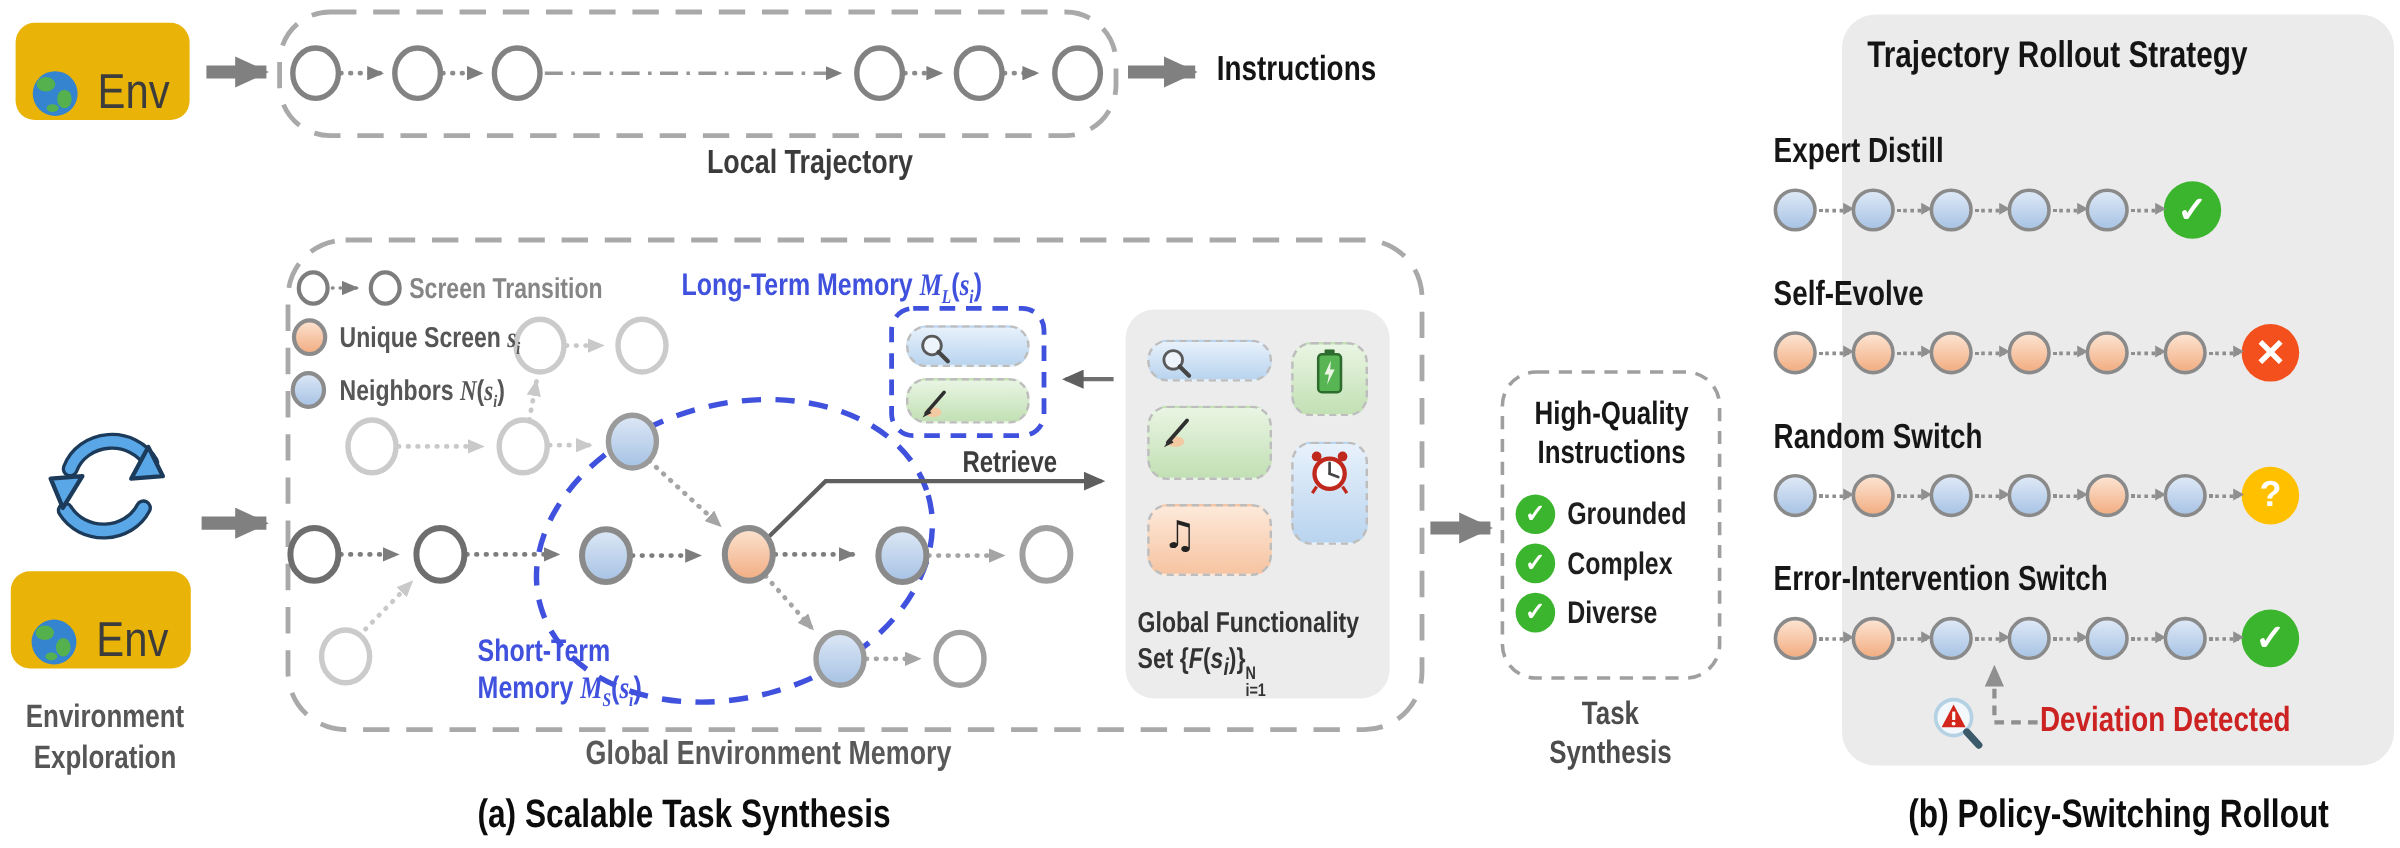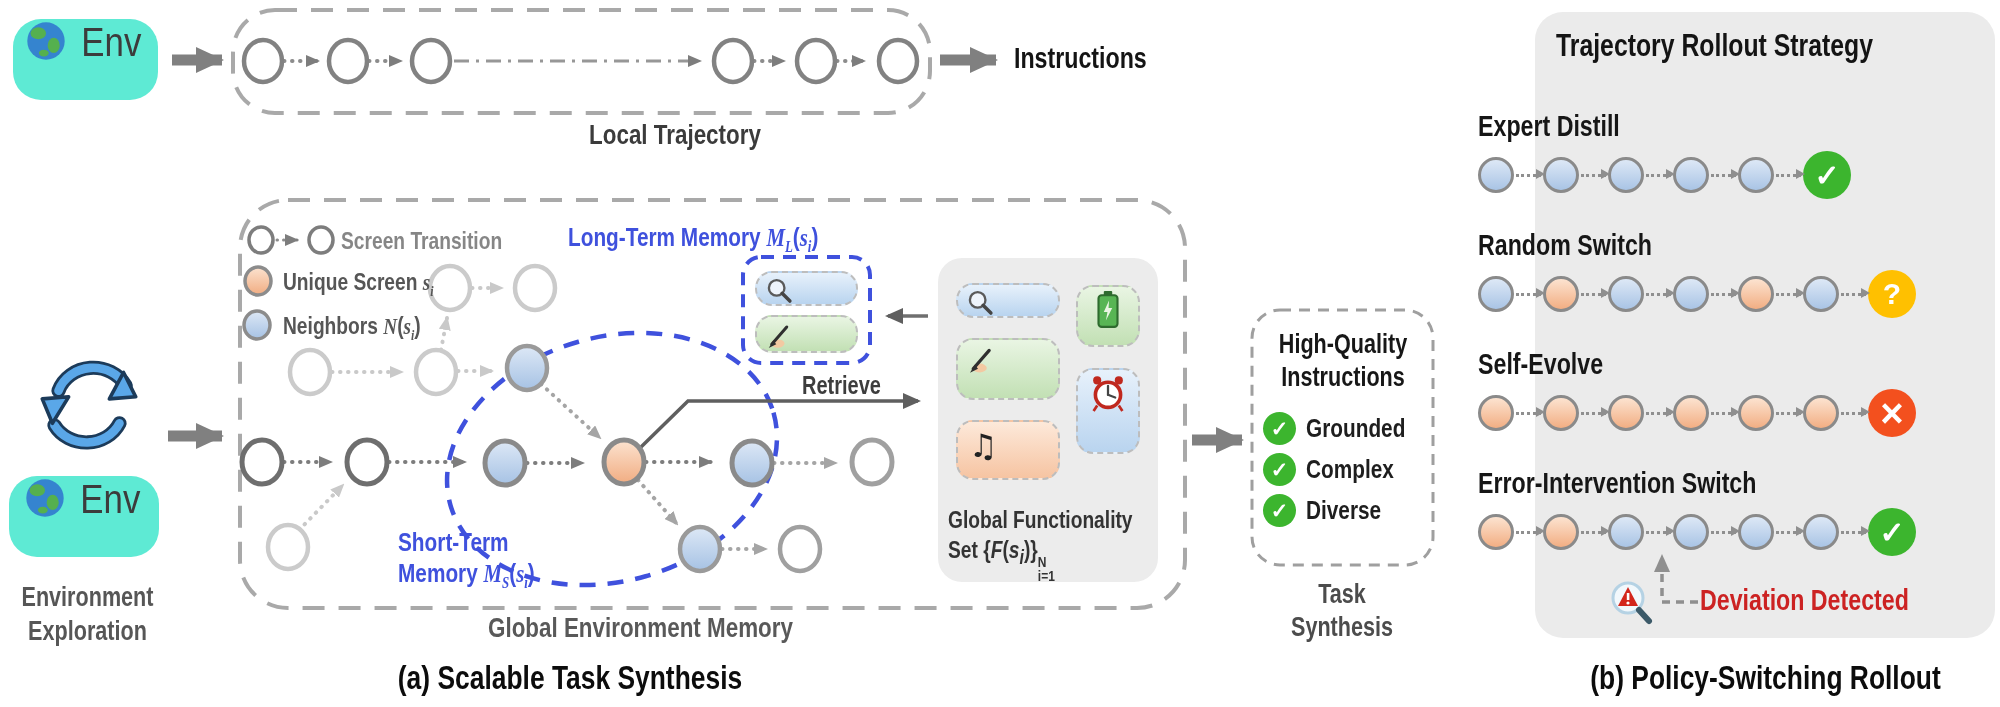--- a/index.html
+++ b/index.html
@@ -5,21 +5,21 @@
   html,body{margin:0;padding:0;background:#fff}
   .canvas{position:relative;width:2000px;height:707px;background:#ffffff;
     font-family:"Liberation Sans",sans-serif;overflow:hidden}
   .abs{position:absolute}
   .txt{font-weight:700;color:#333;transform:scaleX(.8);transform-origin:0 50%;white-space:nowrap}
   .txt.c{transform-origin:50% 50%;text-align:center}
   .txt i{font-family:"Liberation Serif",serif;font-style:italic}
   .txt sub{font-size:.62em}
   .overlay{position:absolute;left:0;top:0;pointer-events:none}
   
-  .env-box{position:absolute;background:#5eead4;border-radius:28px;display:flex;align-items:flex-start;justify-content:center;gap:8px}
+  .env-box{position:absolute;background:#eab308;border-radius:16px;display:flex;align-items:flex-end;justify-content:center;gap:8px}
   .env-label{font-size:41px;font-weight:400;color:#3c3c3c;transform:scaleX(.85)}
   
   .pill{position:absolute;border:2.5px dashed #bdbdbd;border-radius:17px;display:flex;align-items:flex-start;padding:4px 0 0 8px;box-sizing:border-box}
   .pill.blue{background:linear-gradient(180deg,#e7f1fb,#b9d4ef)}
   .pill.green{background:linear-gradient(180deg,#e9f5e3,#c2e0b4)}
   .pill.orange{background:linear-gradient(180deg,#fde9da,#f6c4a2)}
   .funcbox{position:absolute;left:938px;top:258px;width:220px;height:324px;background:#ececec;border-radius:24px}
   .functext{position:absolute;left:10px;top:247px;width:260px;font-size:24px;line-height:30px;color:#333;font-weight:700;transform:scaleX(.8);transform-origin:0 0}
   .ss{display:inline-flex;flex-direction:column;font-size:15px;line-height:14px;vertical-align:-9px;text-align:left}
   
@@ -283,53 +283,53 @@
           <span class="gnode blue"></span>
           <span class="conn"></span>
           <span class="gnode blue"></span>
           <span class="conn"></span>
           <span class="gnode blue"></span>
           <span class="conn"></span>
           <span class="endicon" style="background: rgb(60, 181, 46);">✓</span>
         </div>
       </div>
       <div class="rrow">
-        <div class="rlabel">Random Switch</div>
+        <div class="rlabel">Self-Evolve</div>
         <div class="chain">
-          <span class="gnode blue"></span>
-          <span class="conn"></span>
-          <span class="gnode orange"></span>
-          <span class="conn"></span>
-          <span class="gnode blue"></span>
-          <span class="conn"></span>
-          <span class="gnode blue"></span>
-          <span class="conn"></span>
-          <span class="gnode orange"></span>
-          <span class="conn"></span>
-          <span class="gnode blue"></span>
-          <span class="conn"></span>
-          <span class="endicon" style="background: rgb(255, 192, 0);">?</span>
+          <span class="gnode orange"></span>
+          <span class="conn"></span>
+          <span class="gnode orange"></span>
+          <span class="conn"></span>
+          <span class="gnode orange"></span>
+          <span class="conn"></span>
+          <span class="gnode orange"></span>
+          <span class="conn"></span>
+          <span class="gnode orange"></span>
+          <span class="conn"></span>
+          <span class="gnode orange"></span>
+          <span class="conn"></span>
+          <span class="endicon" style="background: rgb(243, 80, 30); font-size: 40px;">×</span>
         </div>
       </div>
       <div class="rrow">
-        <div class="rlabel">Self-Evolve</div>
+        <div class="rlabel">Random Switch</div>
         <div class="chain">
-          <span class="gnode orange"></span>
-          <span class="conn"></span>
-          <span class="gnode orange"></span>
-          <span class="conn"></span>
-          <span class="gnode orange"></span>
-          <span class="conn"></span>
-          <span class="gnode orange"></span>
-          <span class="conn"></span>
-          <span class="gnode orange"></span>
-          <span class="conn"></span>
-          <span class="gnode orange"></span>
-          <span class="conn"></span>
-          <span class="endicon" style="background: rgb(243, 80, 30); font-size: 40px;">×</span>
+          <span class="gnode blue"></span>
+          <span class="conn"></span>
+          <span class="gnode orange"></span>
+          <span class="conn"></span>
+          <span class="gnode blue"></span>
+          <span class="conn"></span>
+          <span class="gnode blue"></span>
+          <span class="conn"></span>
+          <span class="gnode orange"></span>
+          <span class="conn"></span>
+          <span class="gnode blue"></span>
+          <span class="conn"></span>
+          <span class="endicon" style="background: rgb(255, 192, 0);">?</span>
         </div>
       </div>
       <div class="rrow">
         <div class="rlabel">Error-Intervention Switch</div>
         <div class="chain">
           <span class="gnode orange"></span>
           <span class="conn"></span>
           <span class="gnode orange"></span>
           <span class="conn"></span>
           <span class="gnode blue"></span>

